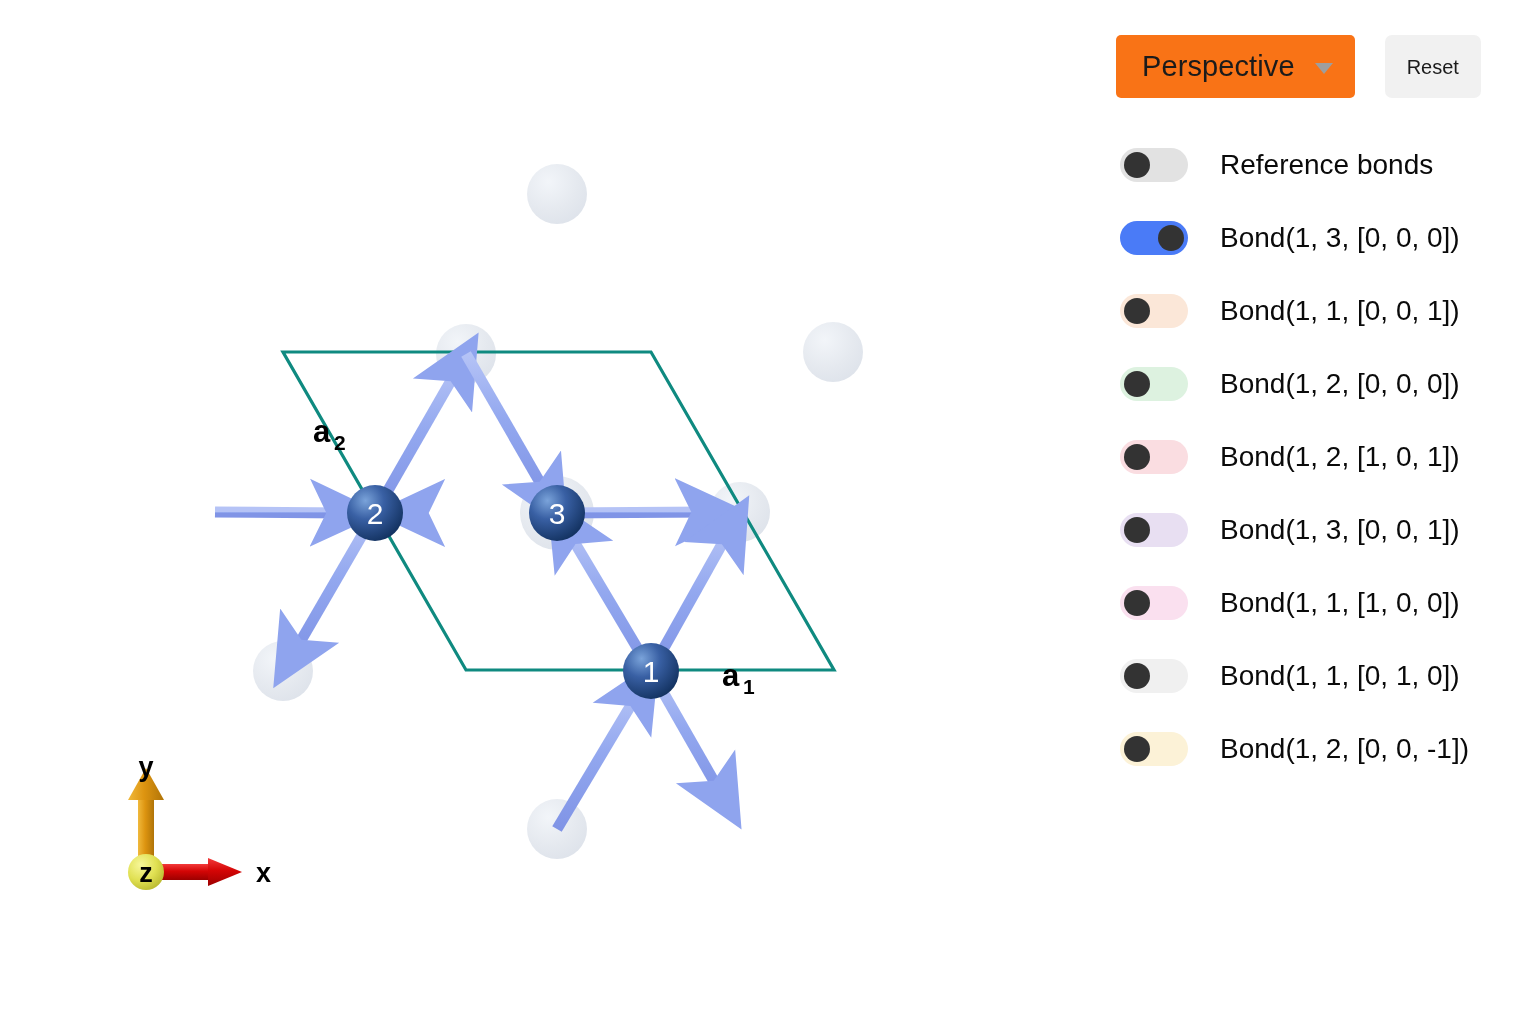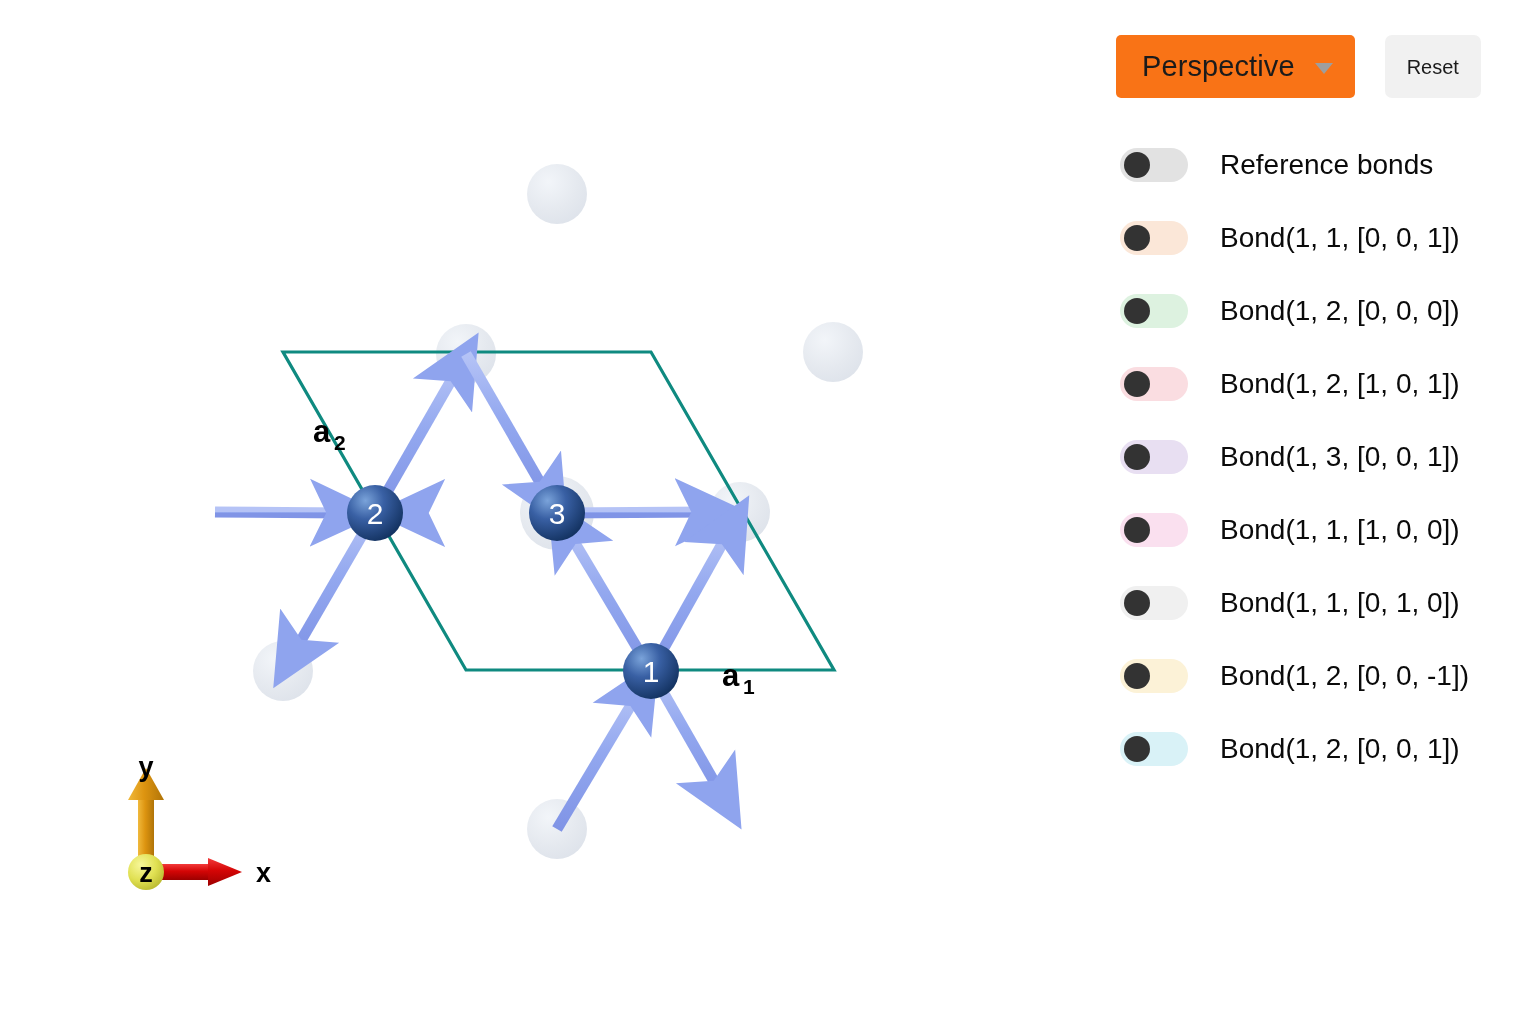--- a/index.html
+++ b/index.html
@@ -281,20 +281,26 @@
 
     <div id="legend">
 
       <div class="legend-row">
         <span class="toggle off" style="background:#e2e2e2">
           <span class="knob"></span>
         </span>
         <span class="legend-label">Reference bonds</span>
       </div>
 
+      <div class="legend-row">
+        <span class="toggle on" style="background:#4a7bf7">
+          <span class="knob"></span>
+        </span>
+        <span class="legend-label">Bond(1, 3, [0, 0, 0])</span>
+      </div>
 
       <div class="legend-row">
         <span class="toggle off" style="background:#fbe7d8">
           <span class="knob"></span>
         </span>
         <span class="legend-label">Bond(1, 1, [0, 0, 1])</span>
       </div>
 
       <div class="legend-row">
         <span class="toggle off" style="background:#ddf2e0">
@@ -332,22 +338,16 @@
         <span class="legend-label">Bond(1, 1, [0, 1, 0])</span>
       </div>
 
       <div class="legend-row">
         <span class="toggle off" style="background:#fcf2d7">
           <span class="knob"></span>
         </span>
         <span class="legend-label">Bond(1, 2, [0, 0, -1])</span>
       </div>
 
-      <div class="legend-row">
-        <span class="toggle off" style="background:#d9f2f7">
-          <span class="knob"></span>
-        </span>
-        <span class="legend-label">Bond(1, 2, [0, 0, 1])</span>
-      </div>
 
     </div>
   </div>
 </div>
 
 </body></html>

